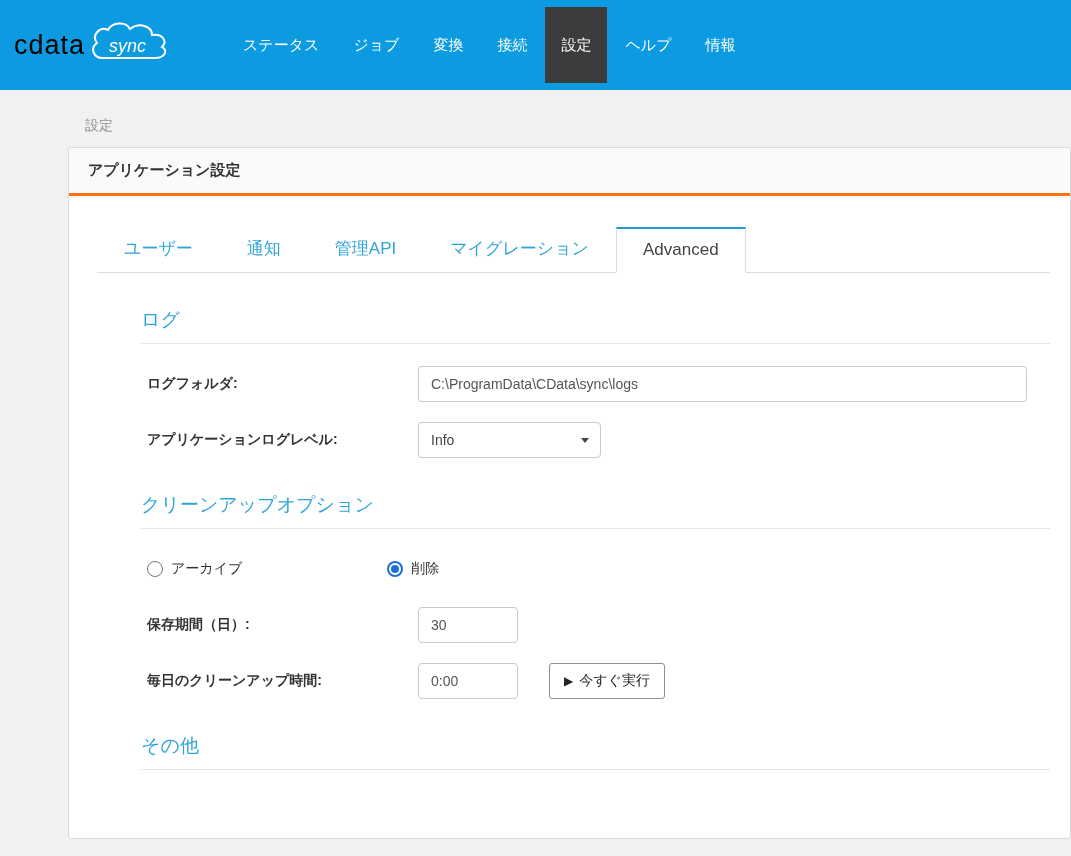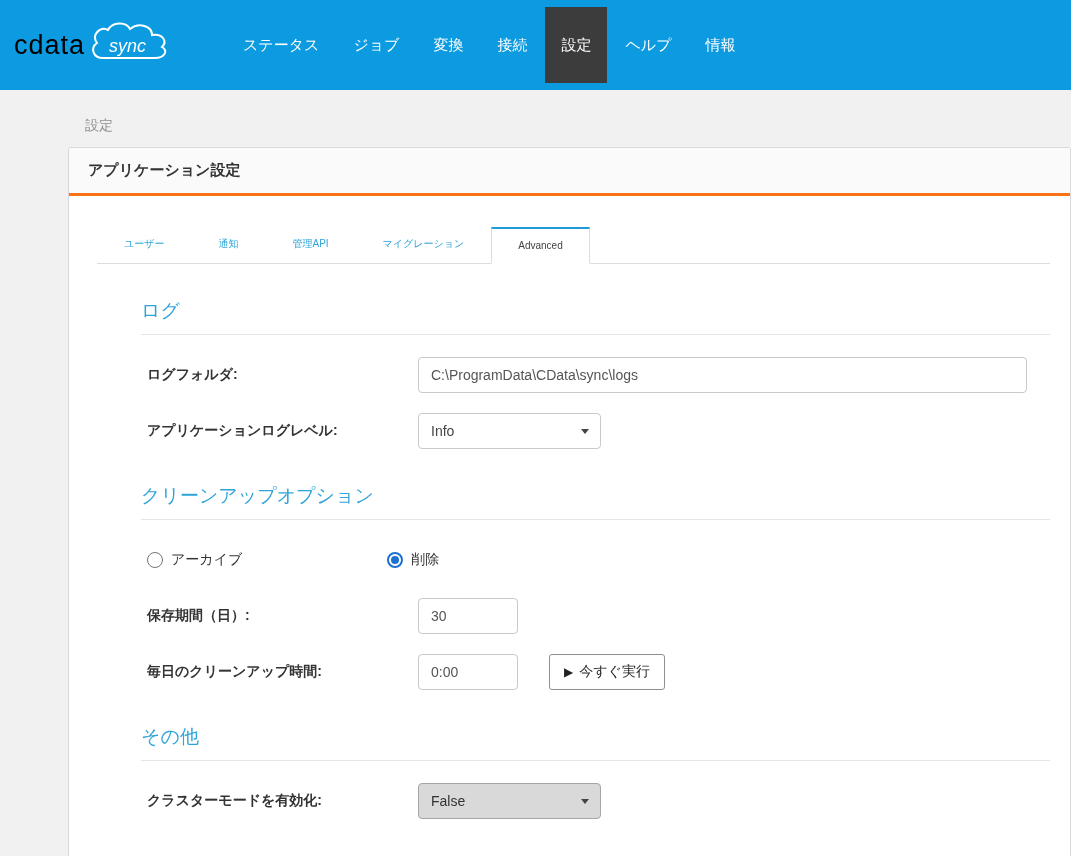--- a/index.html
+++ b/index.html
@@ -35,21 +35,21 @@
     border:1px solid #d9d9d9;border-radius:3px;
   }
   .card-header{
     padding:13px 19px;font-size:15px;font-weight:bold;color:#333;
     background:#fafafa;border-bottom:3px solid #f97316;border-radius:3px 3px 0 0;
   }
   .card-body{padding:28px 20px 46px 28px;}
   
   .tabs{display:flex;border-bottom:1px solid #ddd;align-items:flex-end;}
   .tab{
-    padding:12px 26px;font-size:10px;color:var(--accent);
+    padding:12px 26px;font-size:17px;color:var(--accent);
     text-decoration:none;cursor:pointer;white-space:nowrap;background:transparent;
     border:1px solid transparent;margin-bottom:-1px;
   }
   .tab.active{
     color:#444;background:#fff;
     border:1px solid #ddd;border-top:2px solid var(--tab-active-top);
     border-bottom:1px solid #fff;padding-top:11px;
   }
   
   .section{margin-left:32px;}
@@ -171,23 +171,16 @@
         <input class="text-input small" type="text" value="0:00" style="">
         <button class="btn">
           <span class="play">▶</span>
           <span>今すぐ実行</span>
         </button>
       </div>
     </div>
 
     <div class="section">
       <h2 class="section-title">その他</h2>
-      <div class="form-row">
-        <label>クラスターモードを有効化:</label>
-        <div class="select disabled">
-          <span>False</span>
-          <span class="chevron"></span>
-        </div>
-      </div>
     </div>
 
   </div>
 </div>
 
 </body></html>

